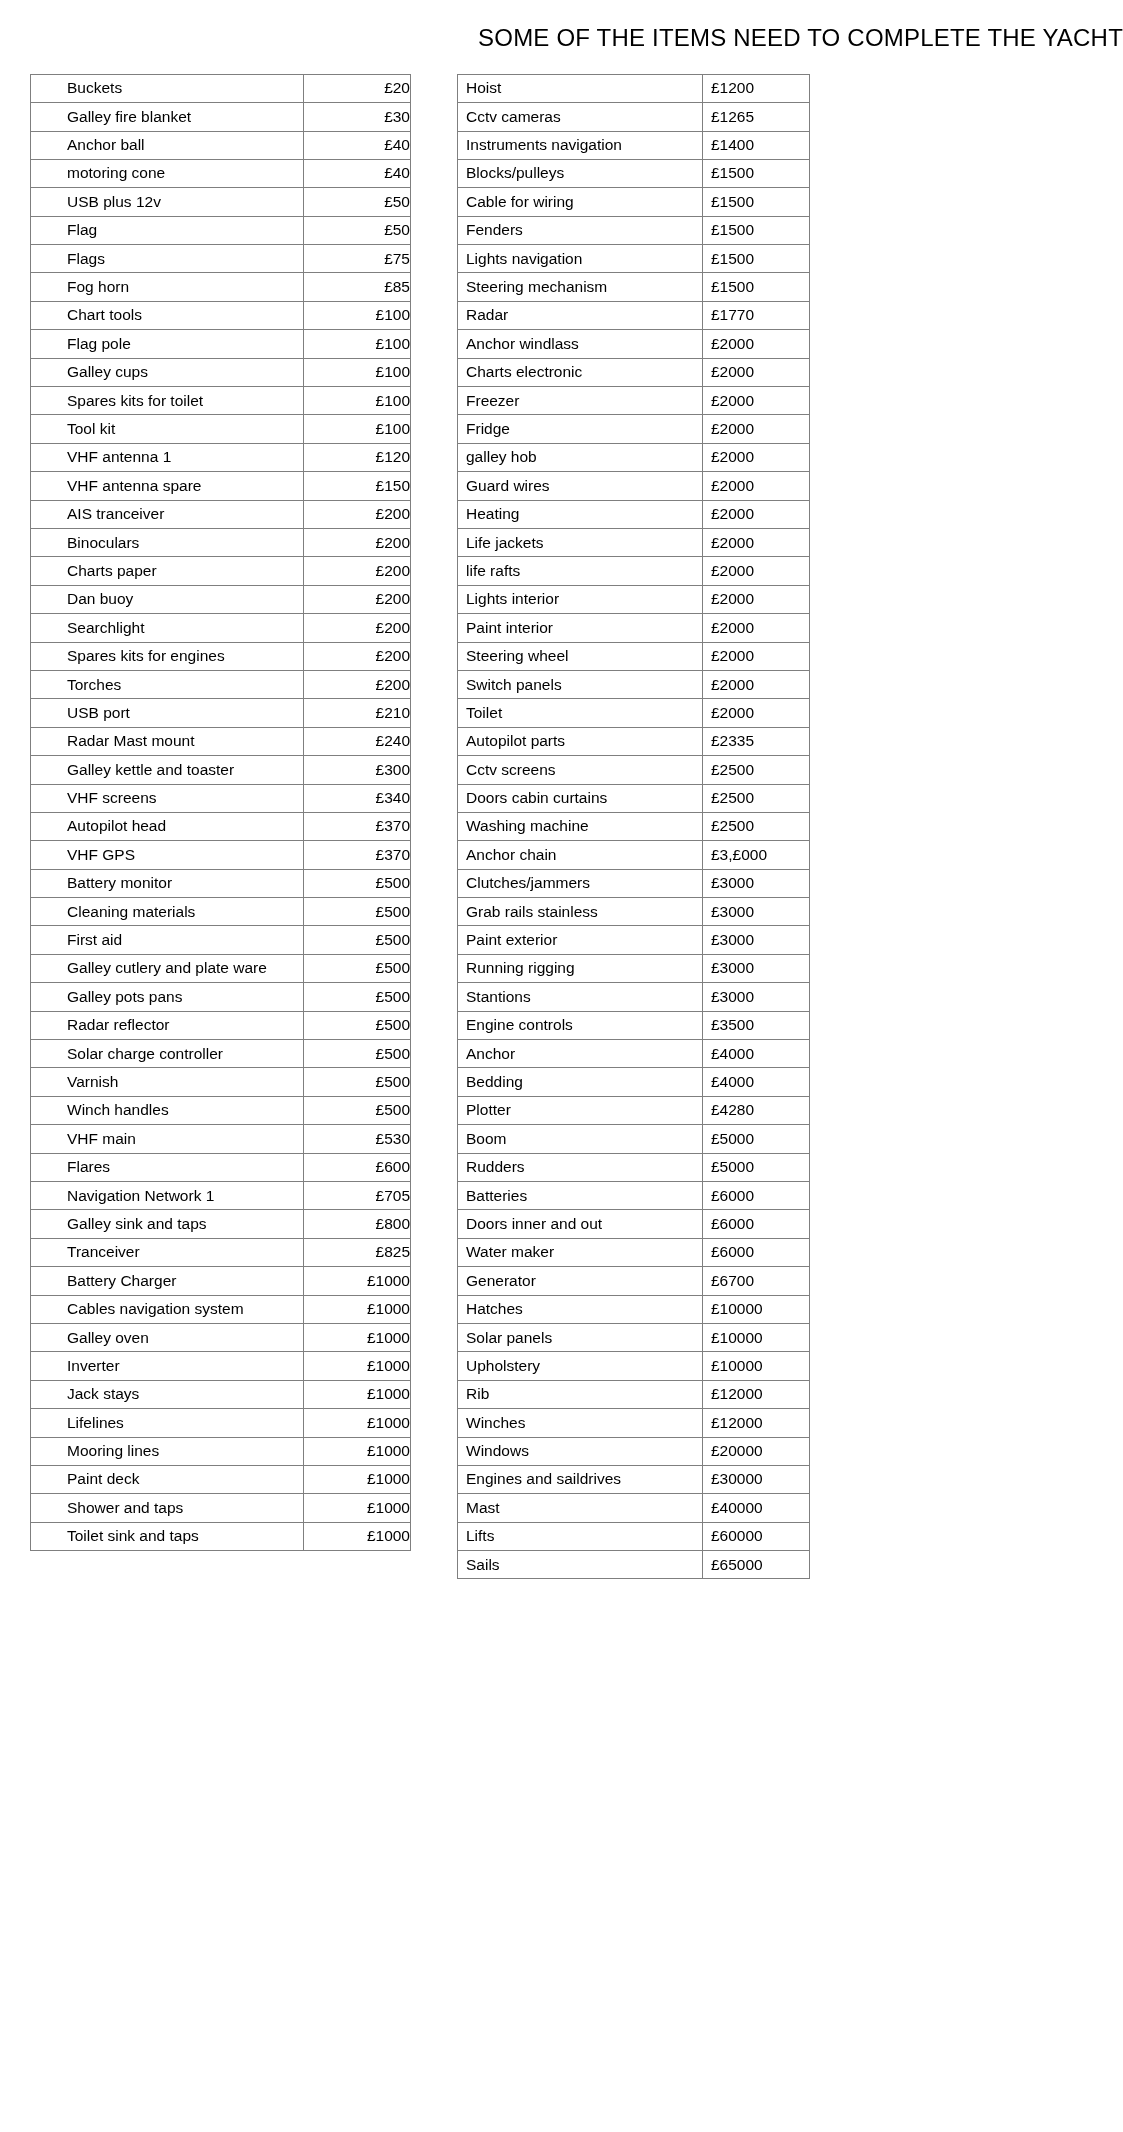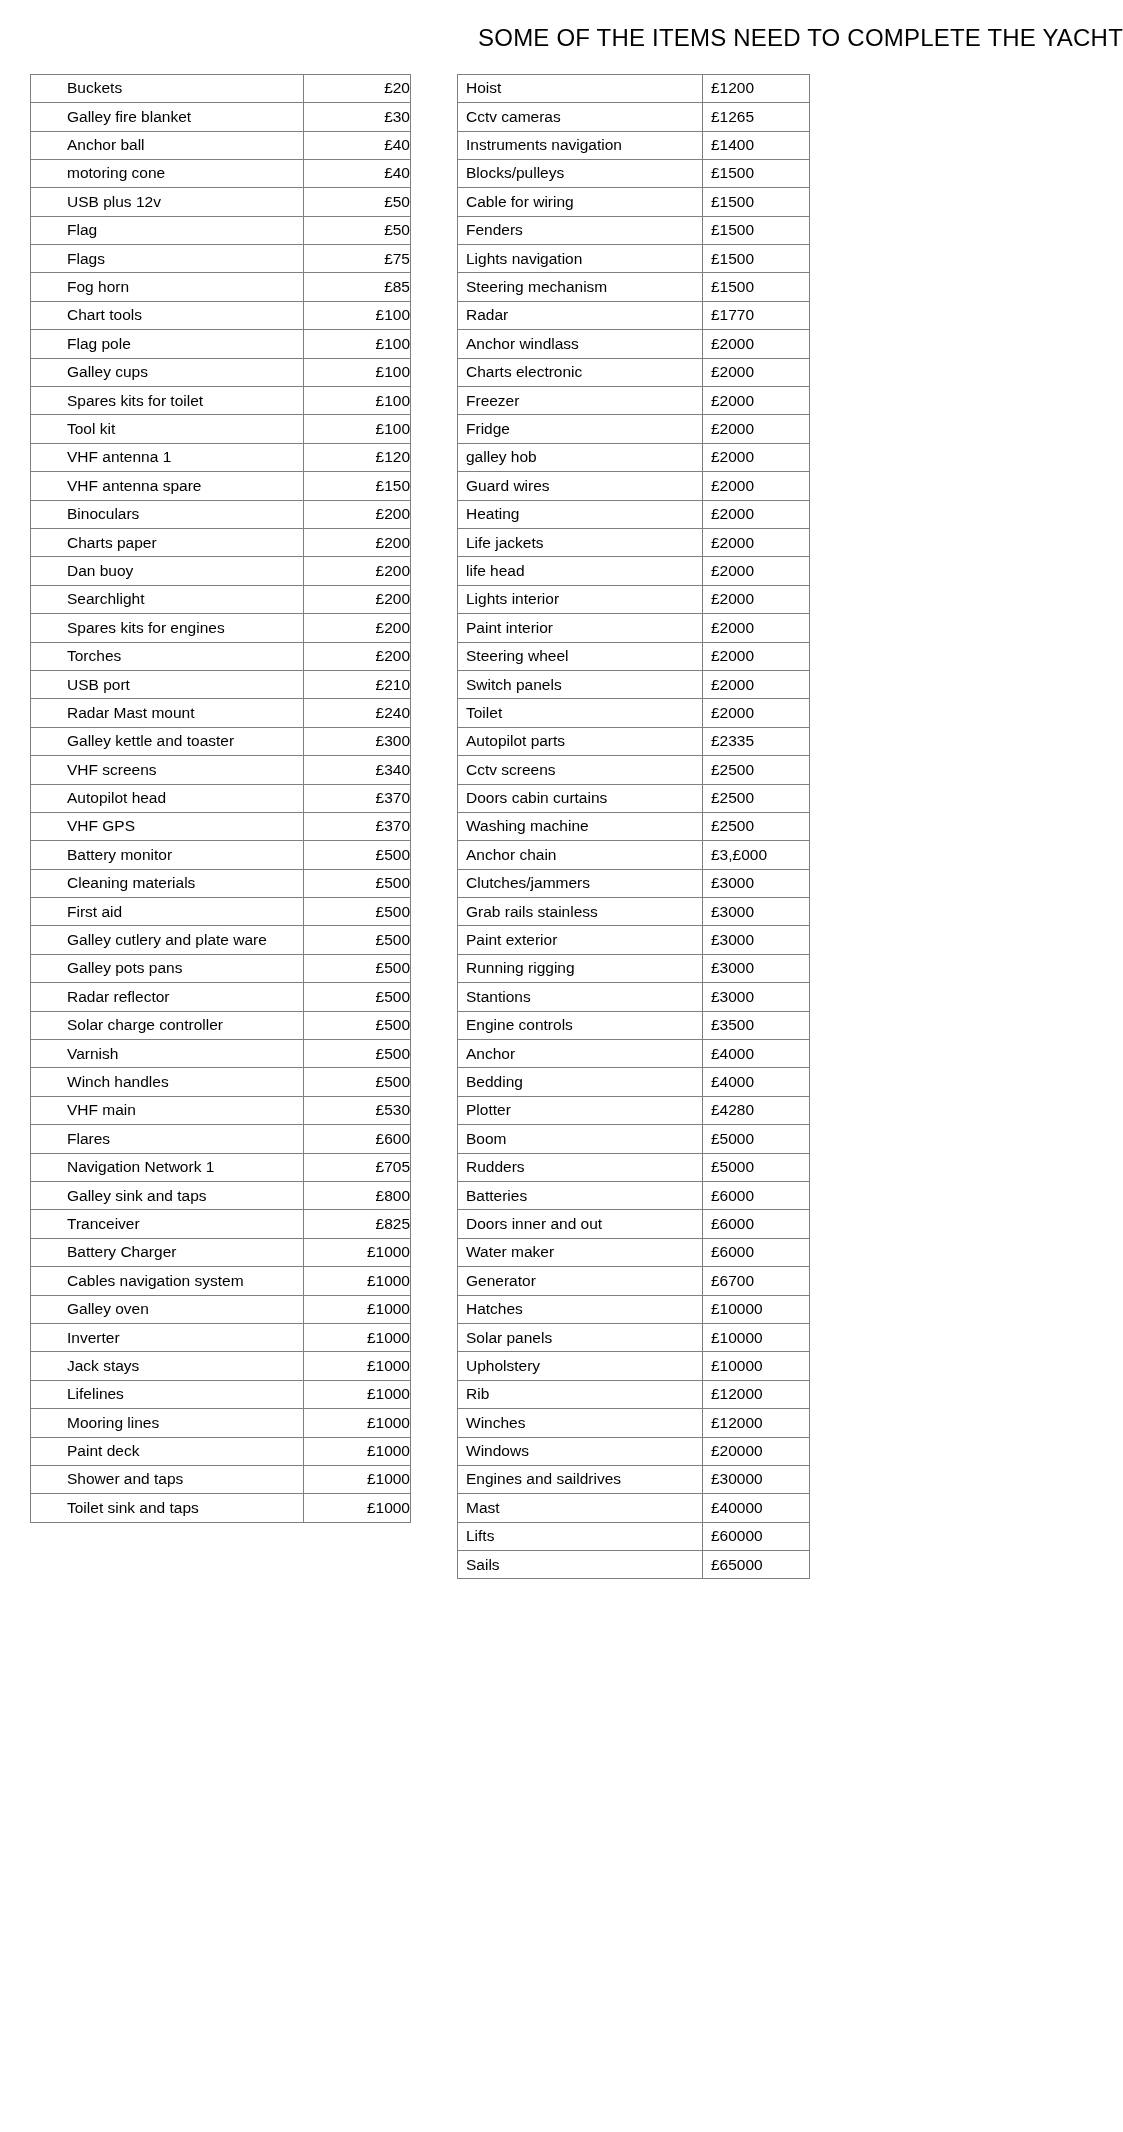--- a/index.html
+++ b/index.html
@@ -133,20 +133,24 @@
           </tr>
           <tr>
             <td class="name">VHF antenna 1</td>
             <td class="price">£120</td>
           </tr>
           <tr>
             <td class="name">VHF antenna spare</td>
             <td class="price">£150</td>
           </tr>
           <tr>
+            <td class="name">AIS tranceiver</td>
+            <td class="price">£200</td>
+          </tr>
+          <tr>
             <td class="name">Binoculars</td>
             <td class="price">£200</td>
           </tr>
           <tr>
             <td class="name">Charts paper</td>
             <td class="price">£200</td>
           </tr>
           <tr>
             <td class="name">Dan buoy</td>
             <td class="price">£200</td>
@@ -350,21 +354,21 @@
           </tr>
           <tr>
             <td class="name">Heating</td>
             <td class="price">£2000</td>
           </tr>
           <tr>
             <td class="name">Life jackets</td>
             <td class="price">£2000</td>
           </tr>
           <tr>
-            <td class="name">life head</td>
+            <td class="name">life rafts</td>
             <td class="price">£2000</td>
           </tr>
           <tr>
             <td class="name">Lights interior</td>
             <td class="price">£2000</td>
           </tr>
           <tr>
             <td class="name">Paint interior</td>
             <td class="price">£2000</td>
           </tr>

